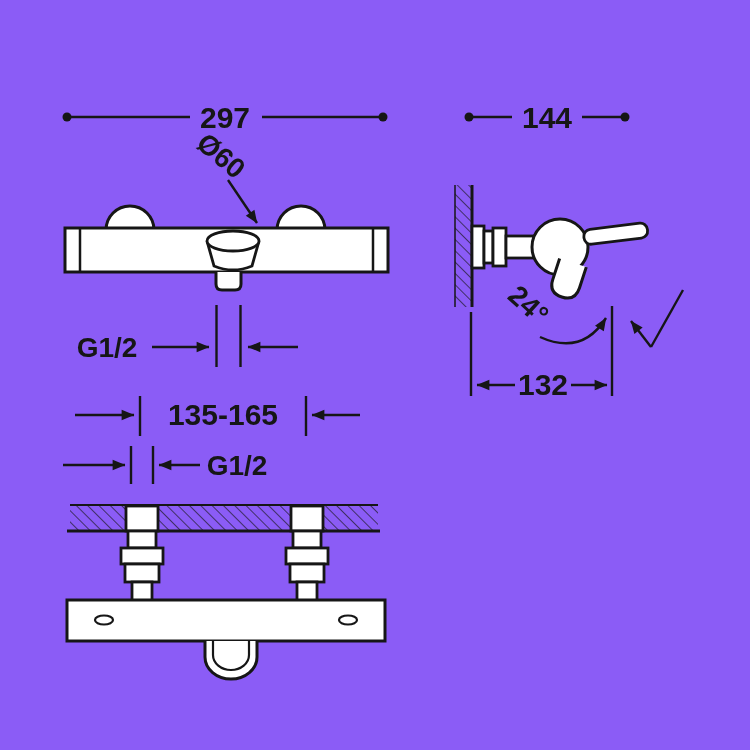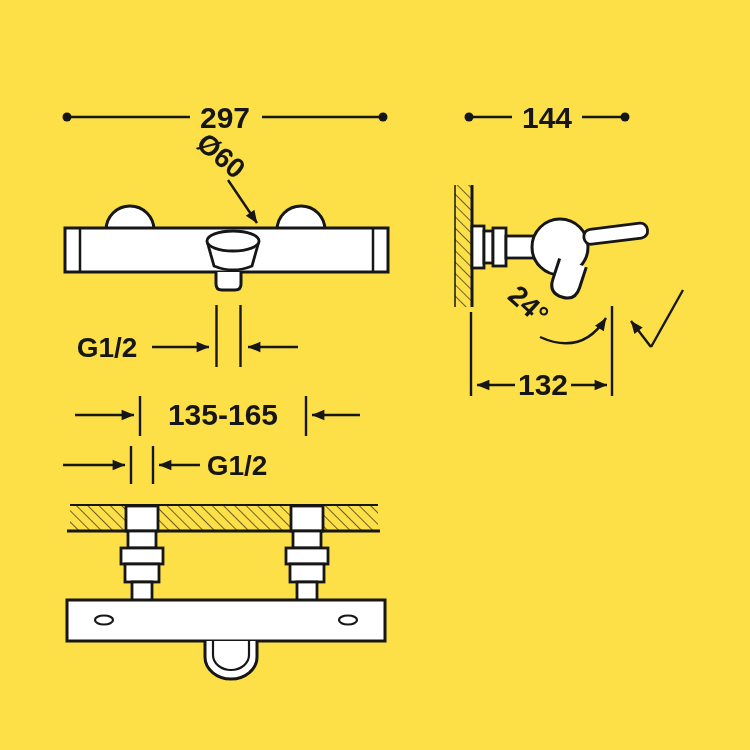--- a/index.html
+++ b/index.html
@@ -1,16 +1,16 @@
 <!DOCTYPE html>
 <html><head>
 <meta charset="utf-8">
 <style>
   html,body{margin:0;padding:0;background:#ffffff;}
-  .stage{position:relative;width:750px;height:750px;background:#fde047;overflow:hidden;}
+  .stage{position:relative;width:750px;height:750px;background:#8b5cf6;overflow:hidden;}
   svg{display:block;}
   .lbl{font-family:"Liberation Sans","DejaVu Sans",sans-serif;font-weight:700;fill:#161616;}
   .big{font-size:30px;}
   .med{font-size:28px;}
 </style>
 </head>
 <body>
 
 <div class="stage">
 <svg width="750" height="750" viewBox="0 0 750 750">

